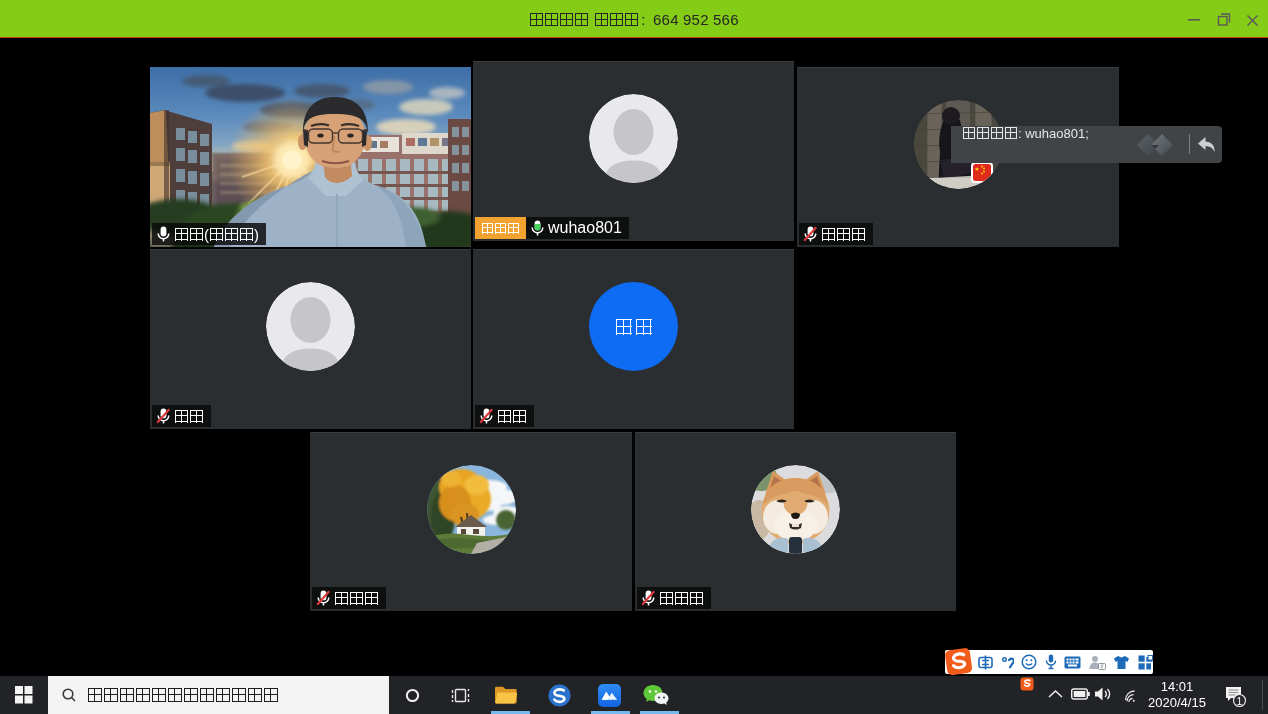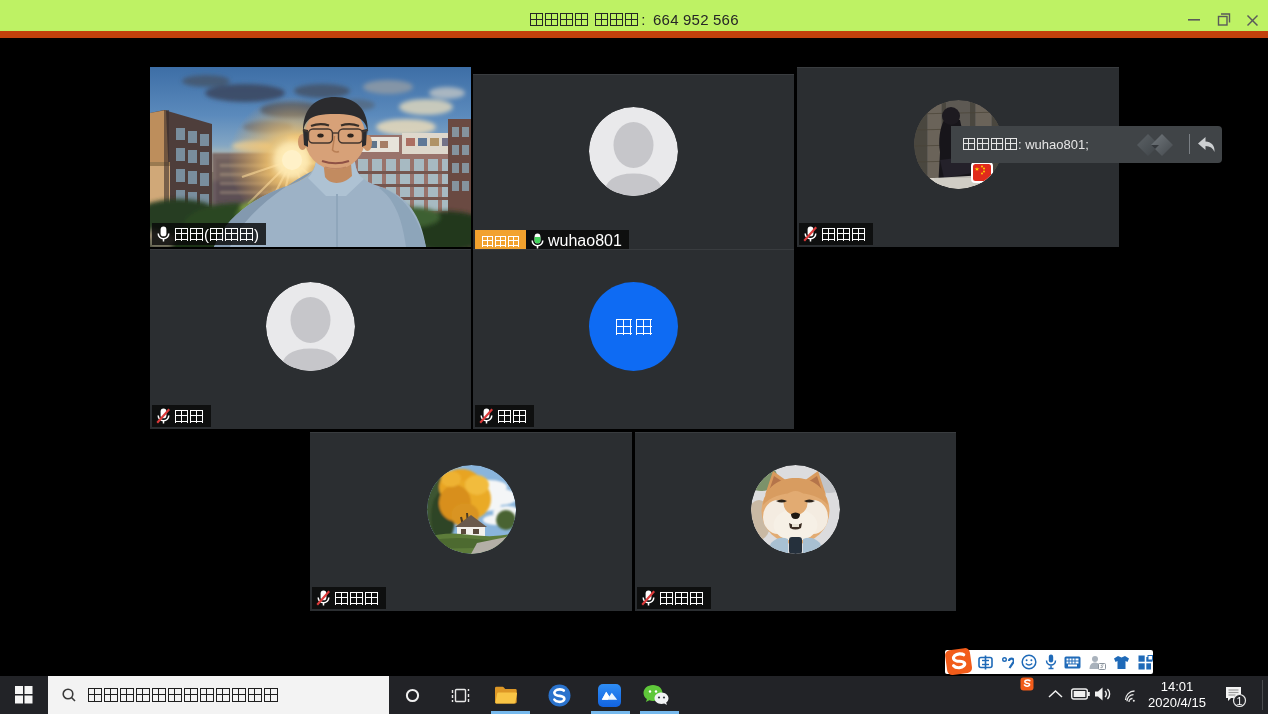--- a/index.html
+++ b/index.html
@@ -1,20 +1,20 @@
 <!DOCTYPE html>
 <html><head>
 <meta charset="utf-8">
 <style>
   * { margin:0; padding:0; box-sizing:border-box; }
   html,body { width:1268px; height:714px; overflow:hidden; background:#000; font-family:"Liberation Sans", sans-serif; }
   #page { position:relative; width:1268px; height:714px; background:#000; }
 
   
-  #titlebar { position:absolute; left:0; top:0; width:1268px; height:38px; background:#bef264; border-bottom:7px solid #c2410c; }
+  #titlebar { position:absolute; left:0; top:0; width:1268px; height:38px; background:#84cc16; border-bottom:1px solid #c2410c; }
   #title { position:absolute; left:0; right:0; top:11px; text-align:center; font-size:15px; color:#262626; letter-spacing:0.2px; }
   .winbtn { position:absolute; top:0; height:38px; width:30px; }
 
   
   .hz { display:inline-block; width:13px; height:13px; margin:0 1px; vertical-align:-1px;
     background:
       linear-gradient(currentColor,currentColor) 0 0/100% 1.4px no-repeat,
       linear-gradient(currentColor,currentColor) 0 48%/100% 1.3px no-repeat,
       linear-gradient(currentColor,currentColor) 0 100%/100% 1.4px no-repeat,
       linear-gradient(currentColor,currentColor) 0 0/1.4px 100% no-repeat,
@@ -26,21 +26,21 @@
 
   
   .tile { position:absolute; background:#2b2e31; box-shadow:inset 0 1px 0 rgba(255,255,255,0.07); }
   .avatar { position:absolute; left:50%; top:33px; width:89px; height:89px; margin-left:-44.5px; border-radius:50%; overflow:hidden; }
   .lbl { position:absolute; left:2px; bottom:2px; height:22px; display:flex; align-items:stretch; font-size:16px; color:#fff; }
   .lbl .dark { background:rgba(8,9,9,0.82); display:flex; align-items:center; padding:0 7px 0 4px; }
   .lbl .badge { background:#f2a22e; display:flex; align-items:center; padding:0 6px; margin-right:0; color:#fff; }
   .lbl svg.mic { margin-right:3px; }
 
   
-  #notify { position:absolute; left:951px; top:126px; width:271px; height:37px; background:#404447; border-radius:0 4px 4px 0; display:flex; align-items:center; color:#e6e6e6; font-size:13px; }
+  #notify { position:absolute; left:951px; top:126px; width:271px; height:37px; background:#404447; border-radius:0 4px 4px 0; display:flex; align-items:flex-start; color:#e6e6e6; font-size:13px; }
 
   
   #sogou { position:absolute; left:945px; top:650px; width:208px; height:24px; background:#fff; border-radius:2px; }
 
   
   #taskbar { position:absolute; left:0; top:676px; width:1268px; height:38px; background:#222327; }
   #search { position:absolute; left:48px; top:0px; width:341px; height:38px; background:#f3f3f3; display:flex; align-items:center; color:#1f1f1f; }
   .tray { position:absolute; }
   #clock { position:absolute; left:1140px; top:3px; width:74px; text-align:center; font-size:13px; line-height:16px; color:#fff; }
   .underline { position:absolute; top:35px; height:3px; background:#76b9ed; }
@@ -256,21 +256,21 @@
           <span class="hz"></span>
           <span style="font-size:15px">(</span>
           <span class="hz"></span>
           <span class="hz"></span>
           <span class="hz"></span>
           <span style="font-size:15px">)</span>
         </span>
       </div>
     </div>
 
-  <div class="tile" id="t2" style="left:473px; top:74px; width:321px; height:180px;">
+  <div class="tile" id="t2" style="left:473px; top:61px; width:321px; height:180px;">
     <div class="avatar"><svg width="89" height="89" viewBox="0 0 89 89">
           <circle cx="44.5" cy="44.5" r="44.5" fill="#e9e9eb"></circle>
           <g fill="#c6c6ca">
             <ellipse cx="44.5" cy="38" rx="20" ry="23"></ellipse>
             <path d="M14.5 89 Q15.5 66.5 44.5 66.5 Q73.5 66.5 74.5 89 Z"></path>
           </g>
         </svg></div>
     <div class="lbl">
         <span class="badge">
           <span class="hz s12"></span>

